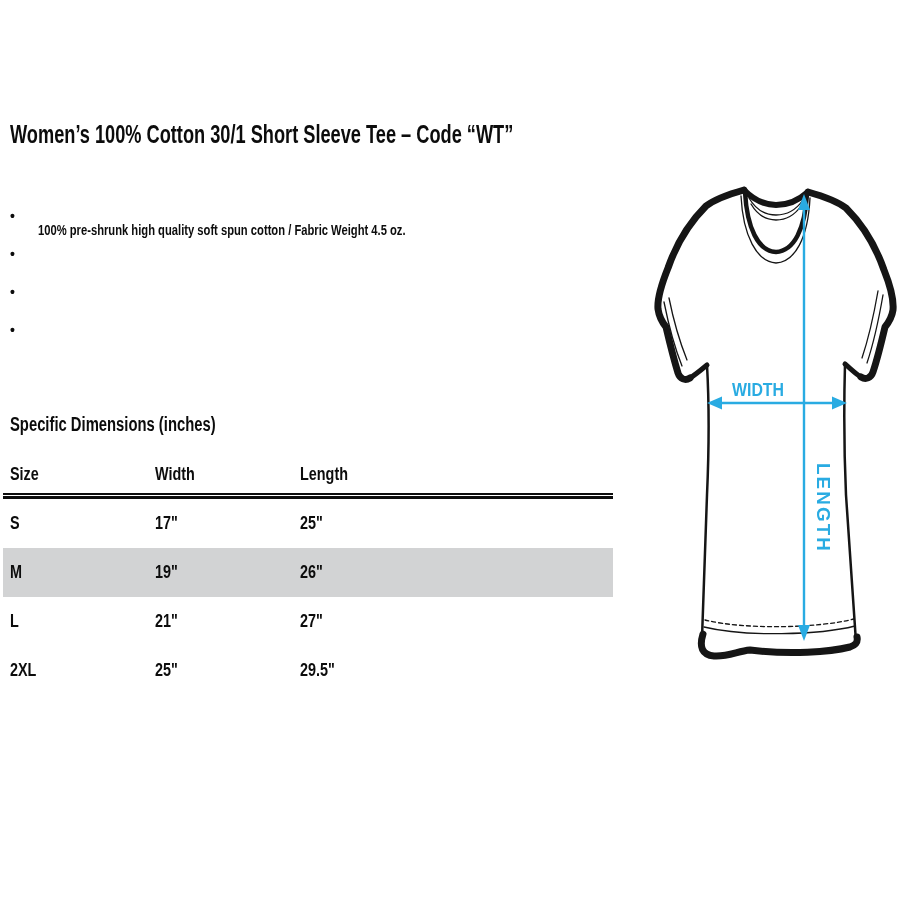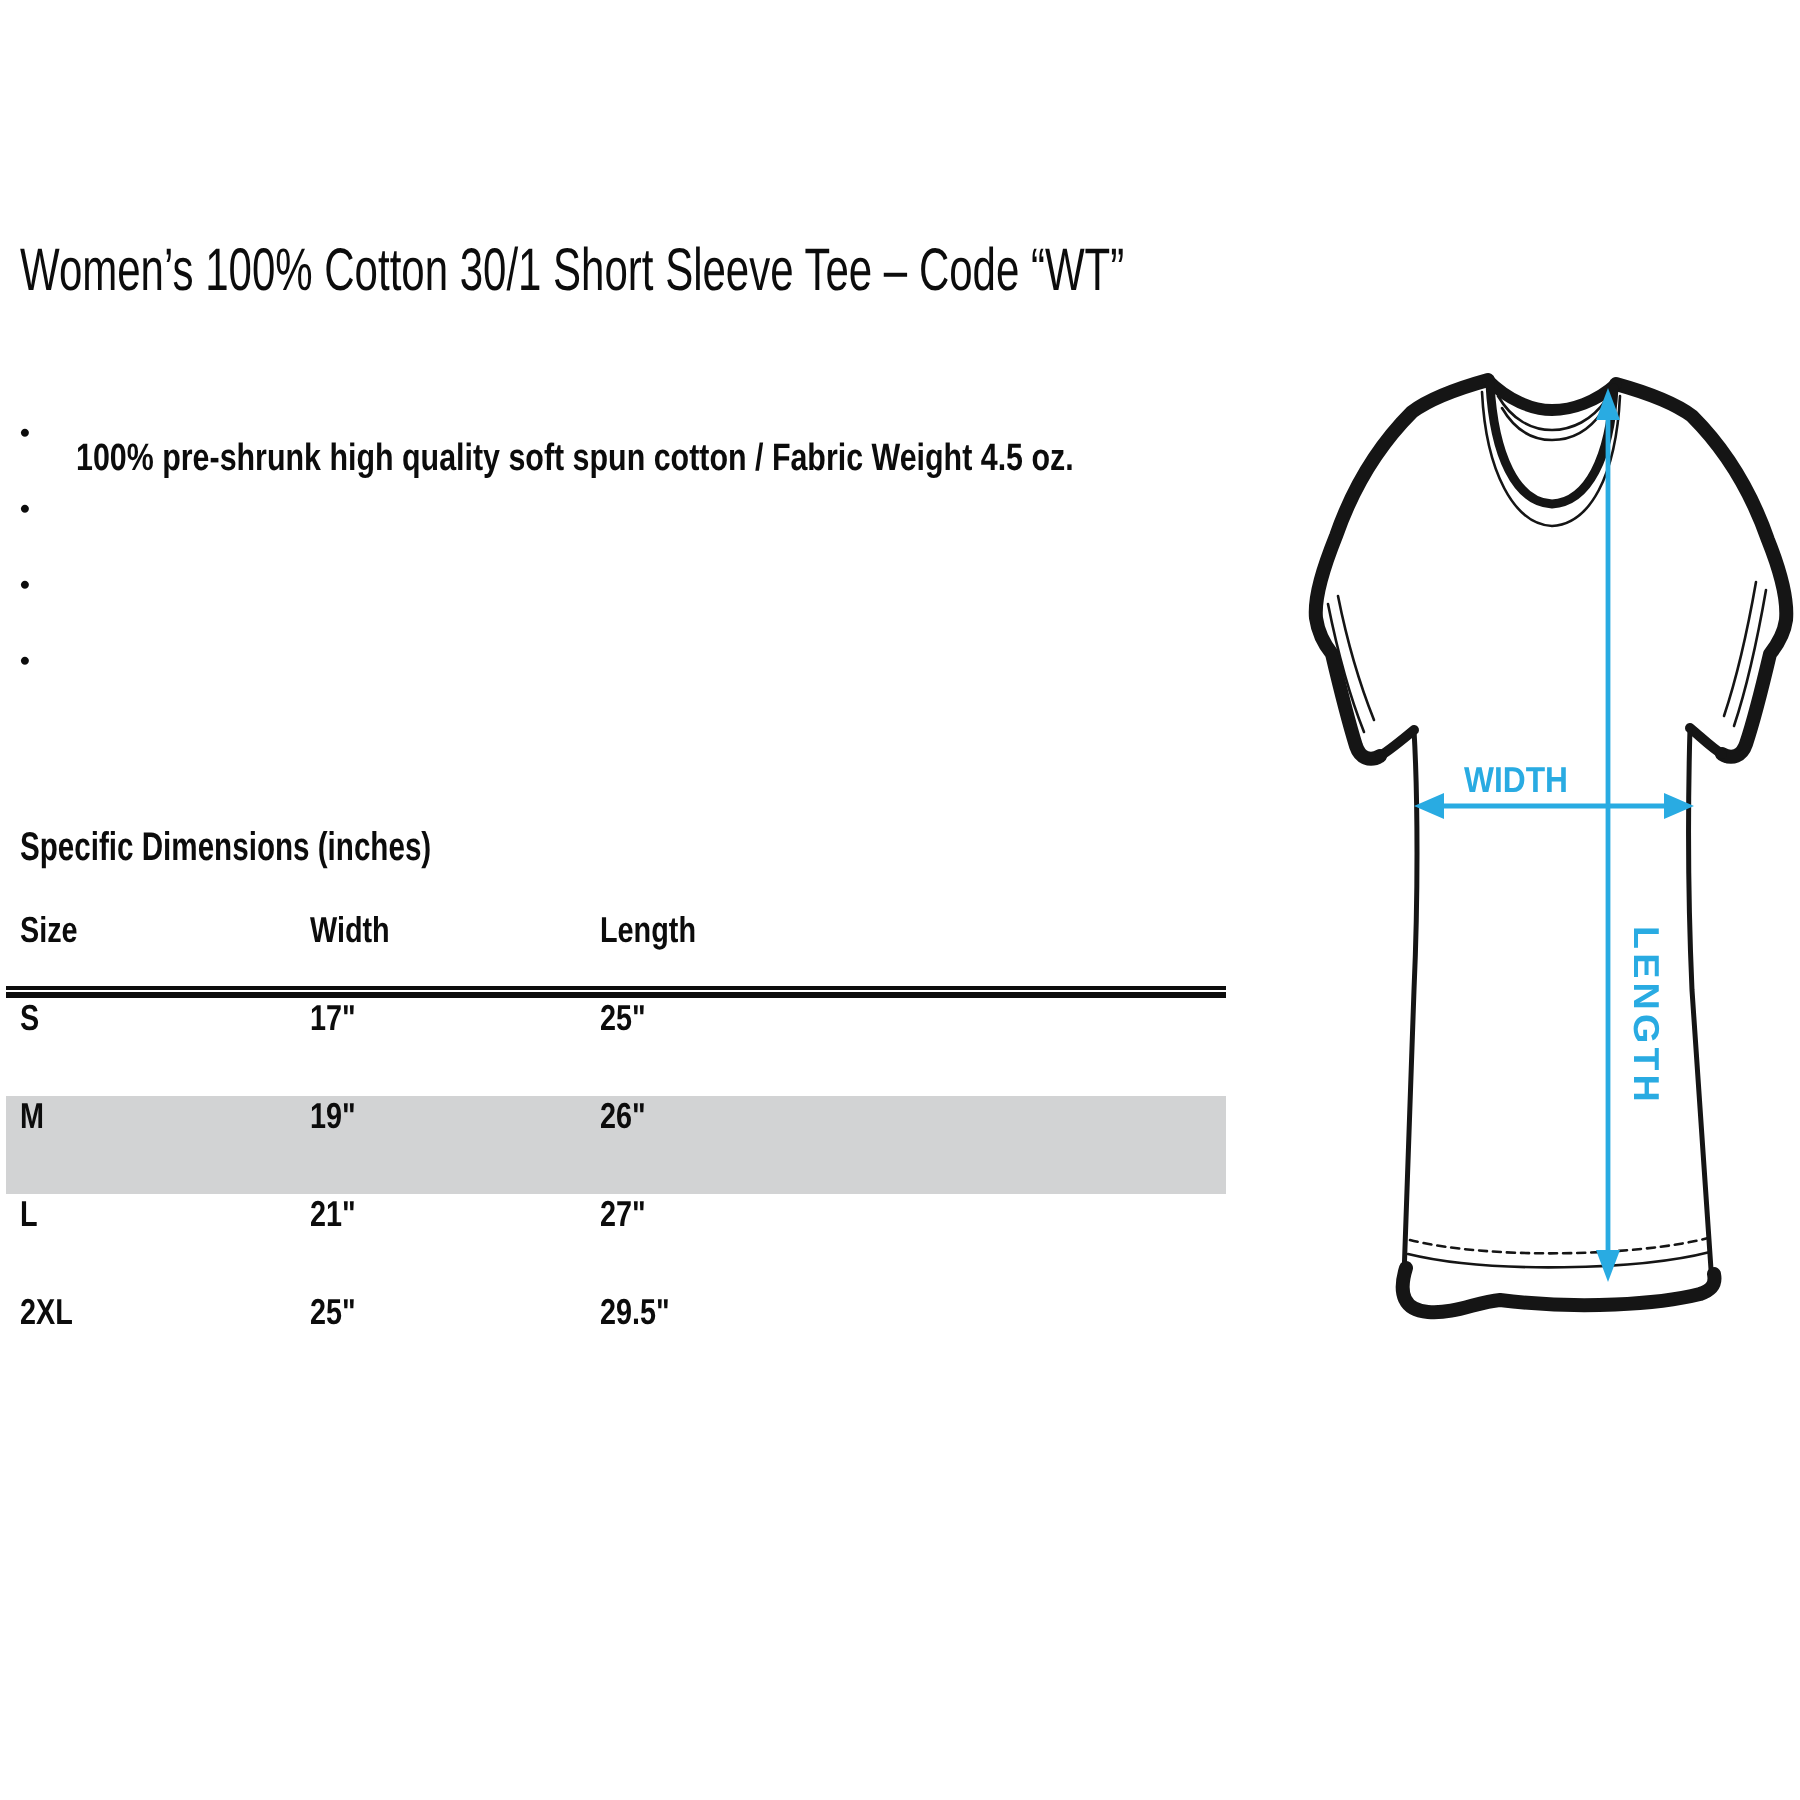--- a/index.html
+++ b/index.html
@@ -6,34 +6,34 @@
   body{
     width:900px;height:900px;position:relative;overflow:hidden;
     background:#ffffff;color:#0c0c0c;
     font-family:"Liberation Sans","DejaVu Sans",sans-serif;
   }
   .abs{position:absolute;}
   .cond{display:inline-block;transform:scaleX(0.80);transform-origin:0 50%;white-space:nowrap;}
   .cond-title{display:inline-block;transform:scaleX(0.70);transform-origin:0 50%;white-space:nowrap;}
   .cond-h{display:inline-block;transform:scaleX(0.74);transform-origin:0 50%;white-space:nowrap;}
 
-  .title{left:10px;top:119px;font-size:30px;font-weight:400;letter-spacing:0;}
+  .title{left:10px;top:119px;font-size:26px;font-weight:700;letter-spacing:0;}
 
   .bullets{left:10px;top:197px;width:600px;}
   .bullet-row{display:flex;align-items:center;height:38px;}
   .bullet-dot{width:28px;font-size:14px;font-weight:700;flex:0 0 28px;}
-  .bullet-text{font-size:19px;font-weight:700;margin-top:28px;}
+  .bullet-text{font-size:14px;font-weight:700;margin-top:28px;}
 
   .dims-heading{left:10px;top:412px;font-size:20px;font-weight:700;line-height:24px;}
 
   .table{left:3px;top:455px;width:610px;}
   .trow{position:relative;height:49px;}
   .trow.head{height:38px;}
   .trow.alt{background:#d2d3d4;}
-  .cell{position:absolute;top:0;height:100%;display:flex;font-size:18px;font-weight:700;}
+  .cell{position:absolute;top:0;height:100%;display:flex;align-items:center;font-size:18px;font-weight:700;}
   .c0{left:7px;}
   .c1{left:152px;}
   .c2{left:297px;}
   .rule{height:1px;background:#ffffff;border-top:2px solid #0d0d0d;border-bottom:3px solid #0d0d0d;}
 
   .shirt-svg{left:630px;top:150px;width:270px;height:540px;}
   .ink{fill:none;stroke:#151515;stroke-linecap:round;stroke-linejoin:round;}
   .w7{stroke-width:7;}
   .w6{stroke-width:6;}
   .w5{stroke-width:5;}

